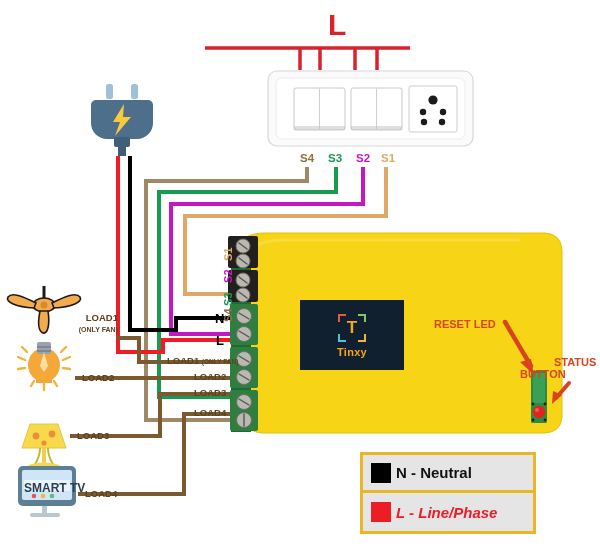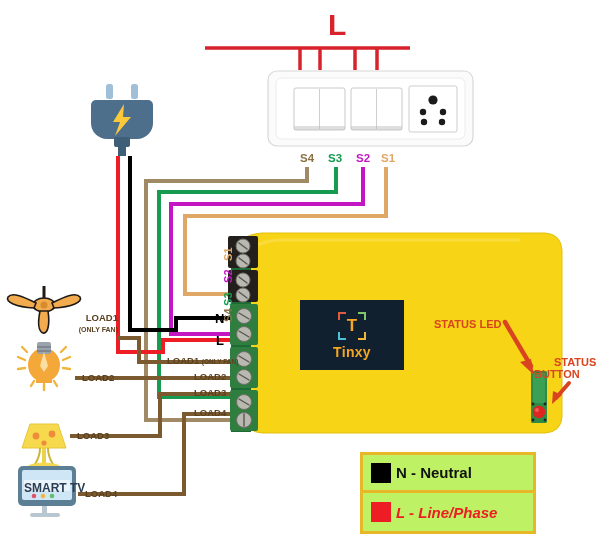--- a/index.html
+++ b/index.html
@@ -8,35 +8,35 @@
   #stage{position:absolute;inset:0;width:600px;height:552px;}
   #svgroot{position:absolute;left:0;top:0;}
   .lbl{position:absolute;white-space:nowrap;font-weight:bold;}
 
   
   .term{font-size:11px;font-weight:bold;letter-spacing:.2px;}
   .rot{transform:rotate(-90deg);transform-origin:100% 50%;}
 
   
   #legend{position:absolute;left:360px;top:452px;width:176px;height:82px;
-          border:3px solid #e8b728;background:#bef264;box-sizing:border-box;}
+          border:3px solid #e8b728;background:#e5e5e5;box-sizing:border-box;}
   .legrow{height:38px;display:flex;align-items:center;padding-left:8px;box-sizing:border-box;}
   .legrow.first{border-bottom:3px solid #e8b728;}
   .sw{width:20px;height:20px;display:inline-block;margin-right:5px;flex:none;}
   .legtxt{font-size:15px;font-weight:bold;}
 
   
   #logoplate{position:absolute;left:300px;top:300px;width:104px;height:70px;
              background:#11202e;display:flex;flex-direction:column;
              align-items:center;justify-content:center;}
   #logomark{position:relative;width:30px;height:30px;}
   #logoT{position:absolute;left:0;top:0;width:30px;height:30px;
          display:flex;align-items:center;justify-content:center;
          color:#f5a623;font-size:17px;font-weight:bold;line-height:1;}
-  #logotext{color:#f5a623;font-size:14px;font-weight:bold;margin-top:3px;letter-spacing:.3px;}
+  #logotext{color:#f5a623;font-size:11px;font-weight:bold;margin-top:3px;letter-spacing:.3px;}
 
   .anno{font-size:11px;font-weight:bold;color:#d94420;line-height:12px;text-align:center;}
 </style>
 </head>
 <body>
 
 <div id="stage">
 
 <svg id="svgroot" width="600" height="552" viewBox="0 0 600 552">
 
@@ -270,23 +270,23 @@
 <div class="lbl" style="left:76px;top:312px;font-size:9.5px;color:#5a4120;text-align:right;width:42px;">
   <span>LOAD1</span><br>
   <span style="font-size:7px;">(ONLY FAN)</span>
 </div>
 <div class="lbl" style="left:82px;top:372px;font-size:9.5px;color:#5a4120;">LOAD2</div>
 <div class="lbl" style="left:77px;top:430px;font-size:9.5px;color:#5a4120;">LOAD3</div>
 <div class="lbl" style="left:85px;top:488px;font-size:9.5px;color:#5a4120;">LOAD4</div>
 
 <div class="lbl" style="left:24px;top:481px;font-size:12px;color:#2c3c52;width:46px;text-align:center;">SMART TV</div>
 
-<div class="anno" style="position:absolute;left:434px;top:318px;">STATUS LED</div>
+<div class="anno" style="position:absolute;left:434px;top:318px;">RESET LED</div>
 <div class="anno" style="position:absolute;left:554px;top:356px;">STATUS</div>
-<div class="anno" style="position:absolute;left:534px;top:368px;">BUTTON</div>
+<div class="anno" style="position:absolute;left:520px;top:368px;">BUTTON</div>
 
 <div id="logoplate">
   <div id="logomark">
     <svg width="30" height="30" viewBox="0 0 30 30">
       <path d="M2,9 L2,2 L9,2" fill="none" stroke="#e05c3e" stroke-width="2"></path>
       <path d="M21,2 L28,2 L28,9" fill="none" stroke="#7ec86a" stroke-width="2"></path>
       <path d="M28,21 L28,28 L21,28" fill="none" stroke="#f0b63c" stroke-width="2"></path>
       <path d="M9,28 L2,28 L2,21" fill="none" stroke="#4fc2d8" stroke-width="2"></path>
     </svg>
     <div id="logoT">T</div>

